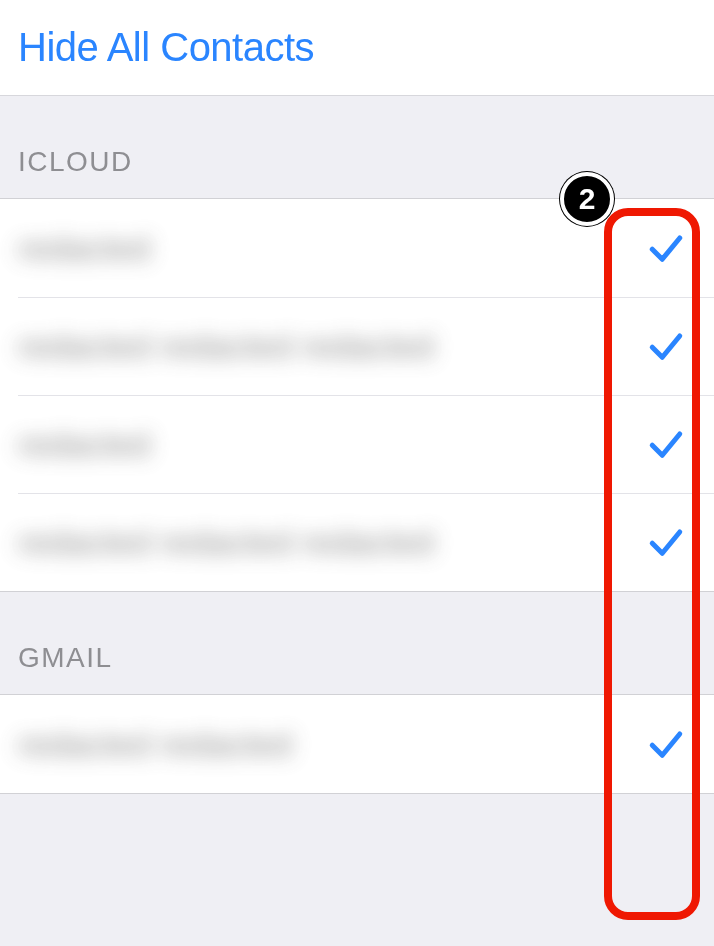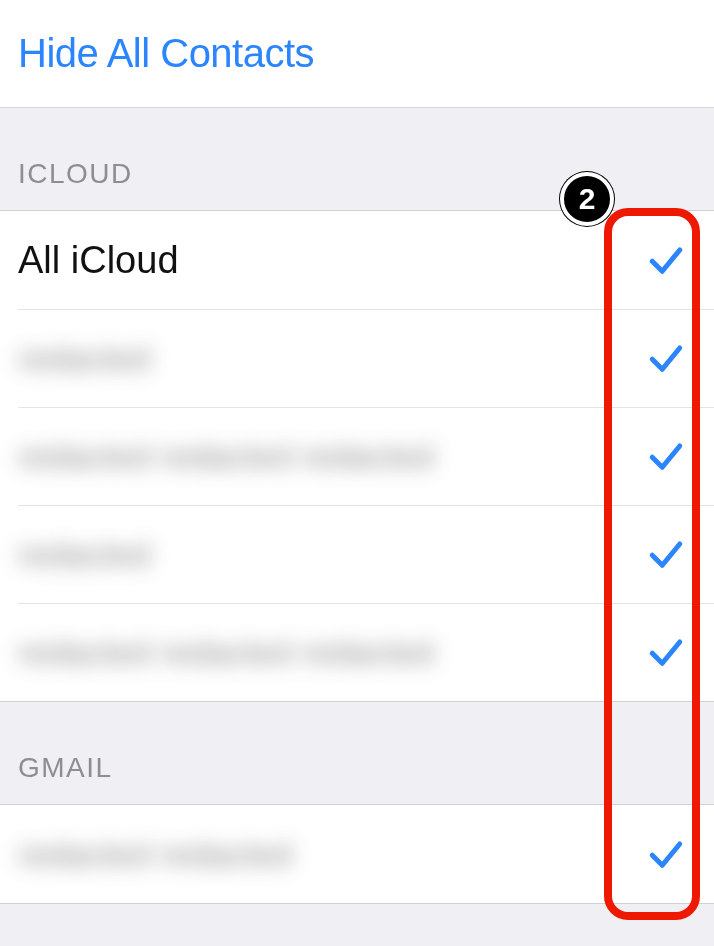--- a/index.html
+++ b/index.html
@@ -10,21 +10,21 @@
     body {
       width: 714px;
       height: 946px;
       background: #efeff4;
       font-family: -apple-system, "Helvetica Neue", Helvetica, Arial, sans-serif;
       position: relative;
       overflow: hidden;
     }
     .topbar {
       background: #ffffff;
-      height: 108px;
+      height: 96px;
       display: flex;
       align-items: center;
       padding: 0 18px;
       border-bottom: 1px solid #d7d7dc;
     }
     .hide-all {
       color: #2a85ff;
       font-size: 40px;
       font-weight: 400;
       letter-spacing: -0.5px;
@@ -123,28 +123,20 @@
   </style>
 </head>
 <body>
 
 <div class="topbar">
   <span class="hide-all">Hide All Contacts</span>
 </div>
 
 <div class="section-header">ICLOUD</div>
 <div class="list">
-  <div class="row">
-    <span class="row-label">All iCloud</span>
-    <span class="check">
-      <svg viewBox="0 0 32 32">
-          <path d="M5 17 L13 25 L27 8"></path>
-        </svg>
-    </span>
-  </div>
   <div class="row blur">
     <span class="row-label">redacted</span>
     <span class="check">
       <svg viewBox="0 0 32 32">
           <path d="M5 17 L13 25 L27 8"></path>
         </svg>
     </span>
   </div>
   <div class="row blur">
     <span class="row-label">redacted redacted redacted</span>

